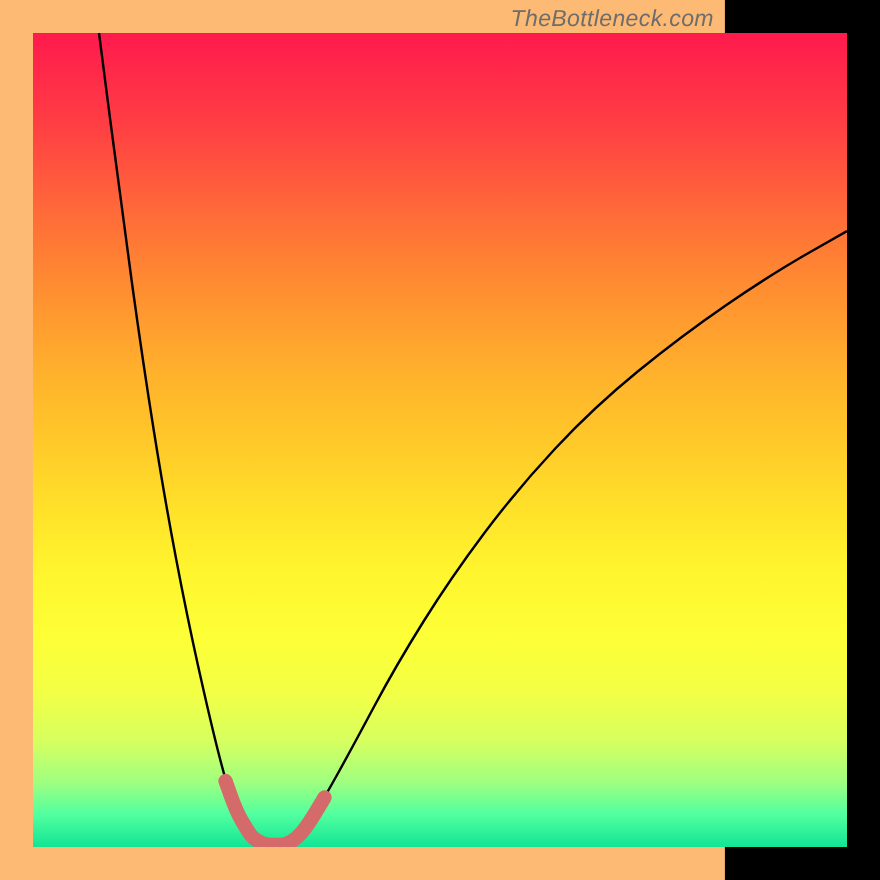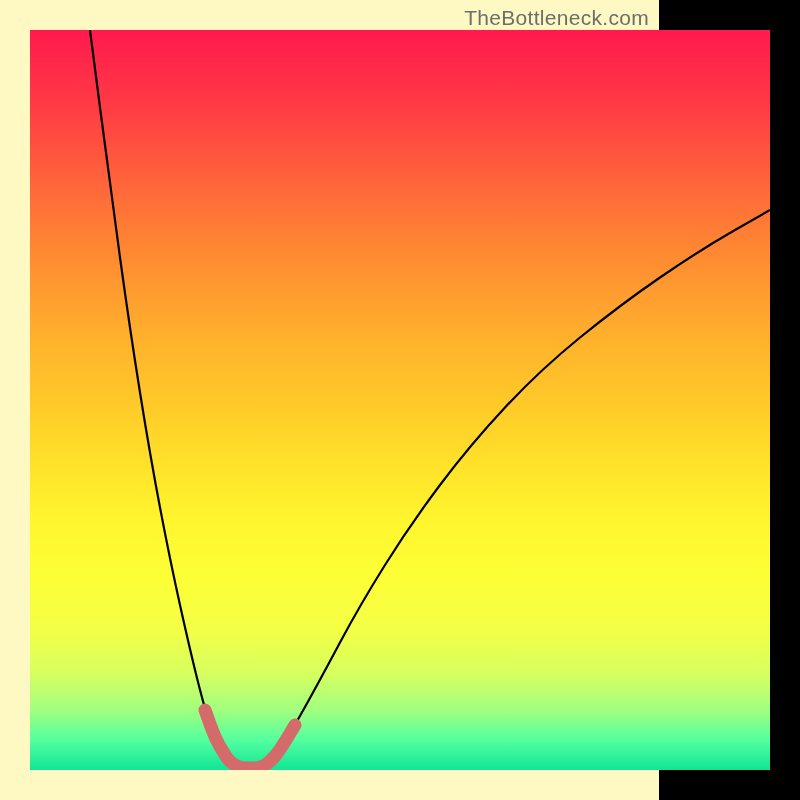--- a/index.html
+++ b/index.html
@@ -10,21 +10,22 @@
     background: #000;
     overflow: hidden;
     font-family: Arial, Helvetica, sans-serif;
   }
   .frame {
     position: absolute;
     top: 0;
     left: 0;
     width: 659px;
     height: 800px;
-    background: #fef9c3;
+    background: #fdba74;
+    font-style: italic;
   }
   .plot-area {
     position: absolute;
     top: 30px;
     left: 30px;
     width: 740px;
     height: 740px;
     overflow: hidden;
   }
   .gradient {

